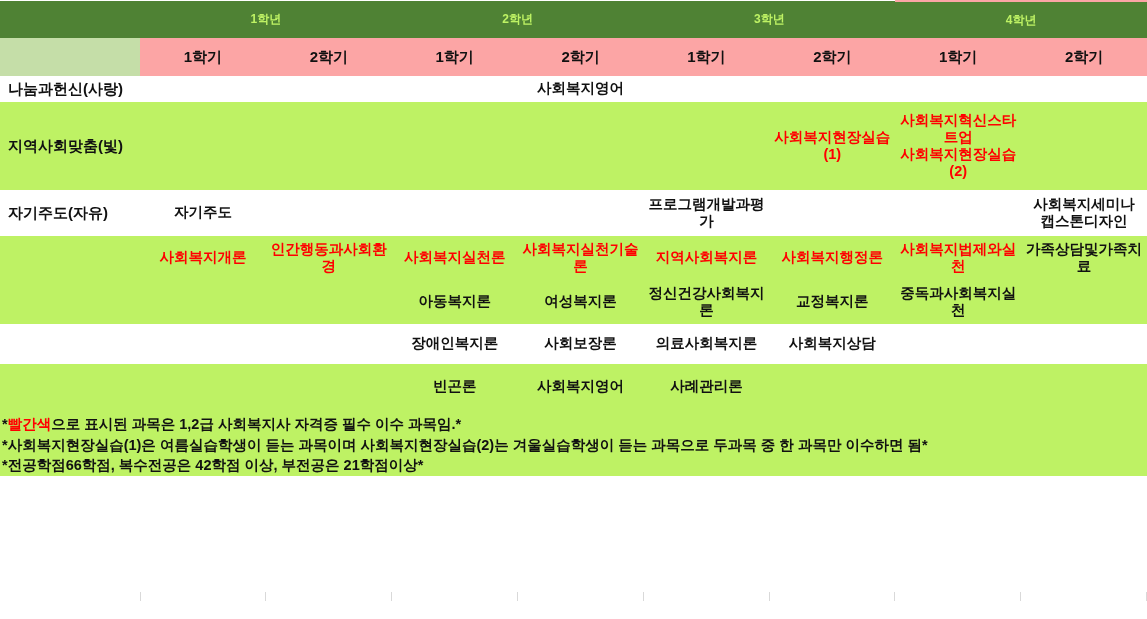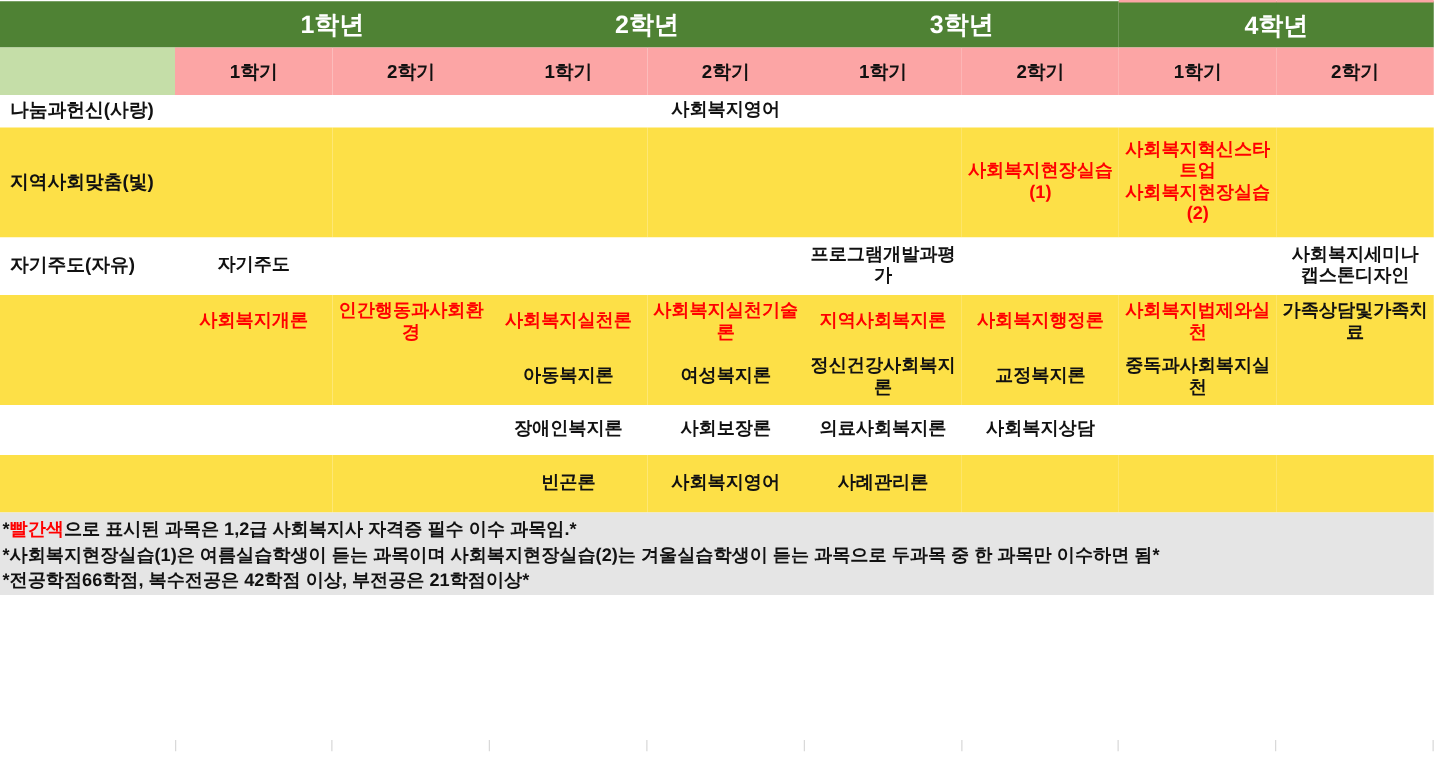--- a/index.html
+++ b/index.html
@@ -27,22 +27,22 @@
     border-collapse: collapse;
     table-layout: fixed;
   }
 
   table.curriculum col.col-track { width: 140px; }
   table.curriculum col.col-sem   { width: 125.875px; }
 
   
   tr.year-row th {
     background: #4F8234;
-    color: #ffffff;
-    font-size: 20px;
+    color: #bef264;
+    font-size: 12px;
     font-weight: bold;
     height: 36px;
     padding: 0;
     text-align: center;
     vertical-align: middle;
     border: none;
   }
   tr.year-row th.corner {
     background: #4F8234;
   }
@@ -76,36 +76,36 @@
     line-height: 1.18;
     border: none;
     word-break: keep-all;
     overflow-wrap: break-word;
   }
   tbody tr td.track-label {
     text-align: left;
     padding-left: 8px;
     font-size: 15px;
   }
-  tbody tr.band-light td { background: #fde047; }
+  tbody tr.band-light td { background: #bef264; }
   tbody tr.band-white td { background: #ffffff; }
 
   td.required { color: #FF0000; }
 
   
   tr.r-h38  td { height: 26px; }
   tr.r-h88  td { height: 88px; }
   tr.r-h46  td { height: 46px; }
   tr.r-h44  td { height: 44px; }
   tr.r-h40  td { height: 40px; }
 
   
   .footnotes {
     padding: 4px 0 0 2px;
-    background: #e5e5e5;
+    background: #bef264;
   }
   .footnote-line {
     font-size: 14.5px;
     font-weight: bold;
     color: #111111;
     line-height: 1.42;
     white-space: nowrap;
   }
   .footnote-line .hl-red { color: #FF0000; }
 

